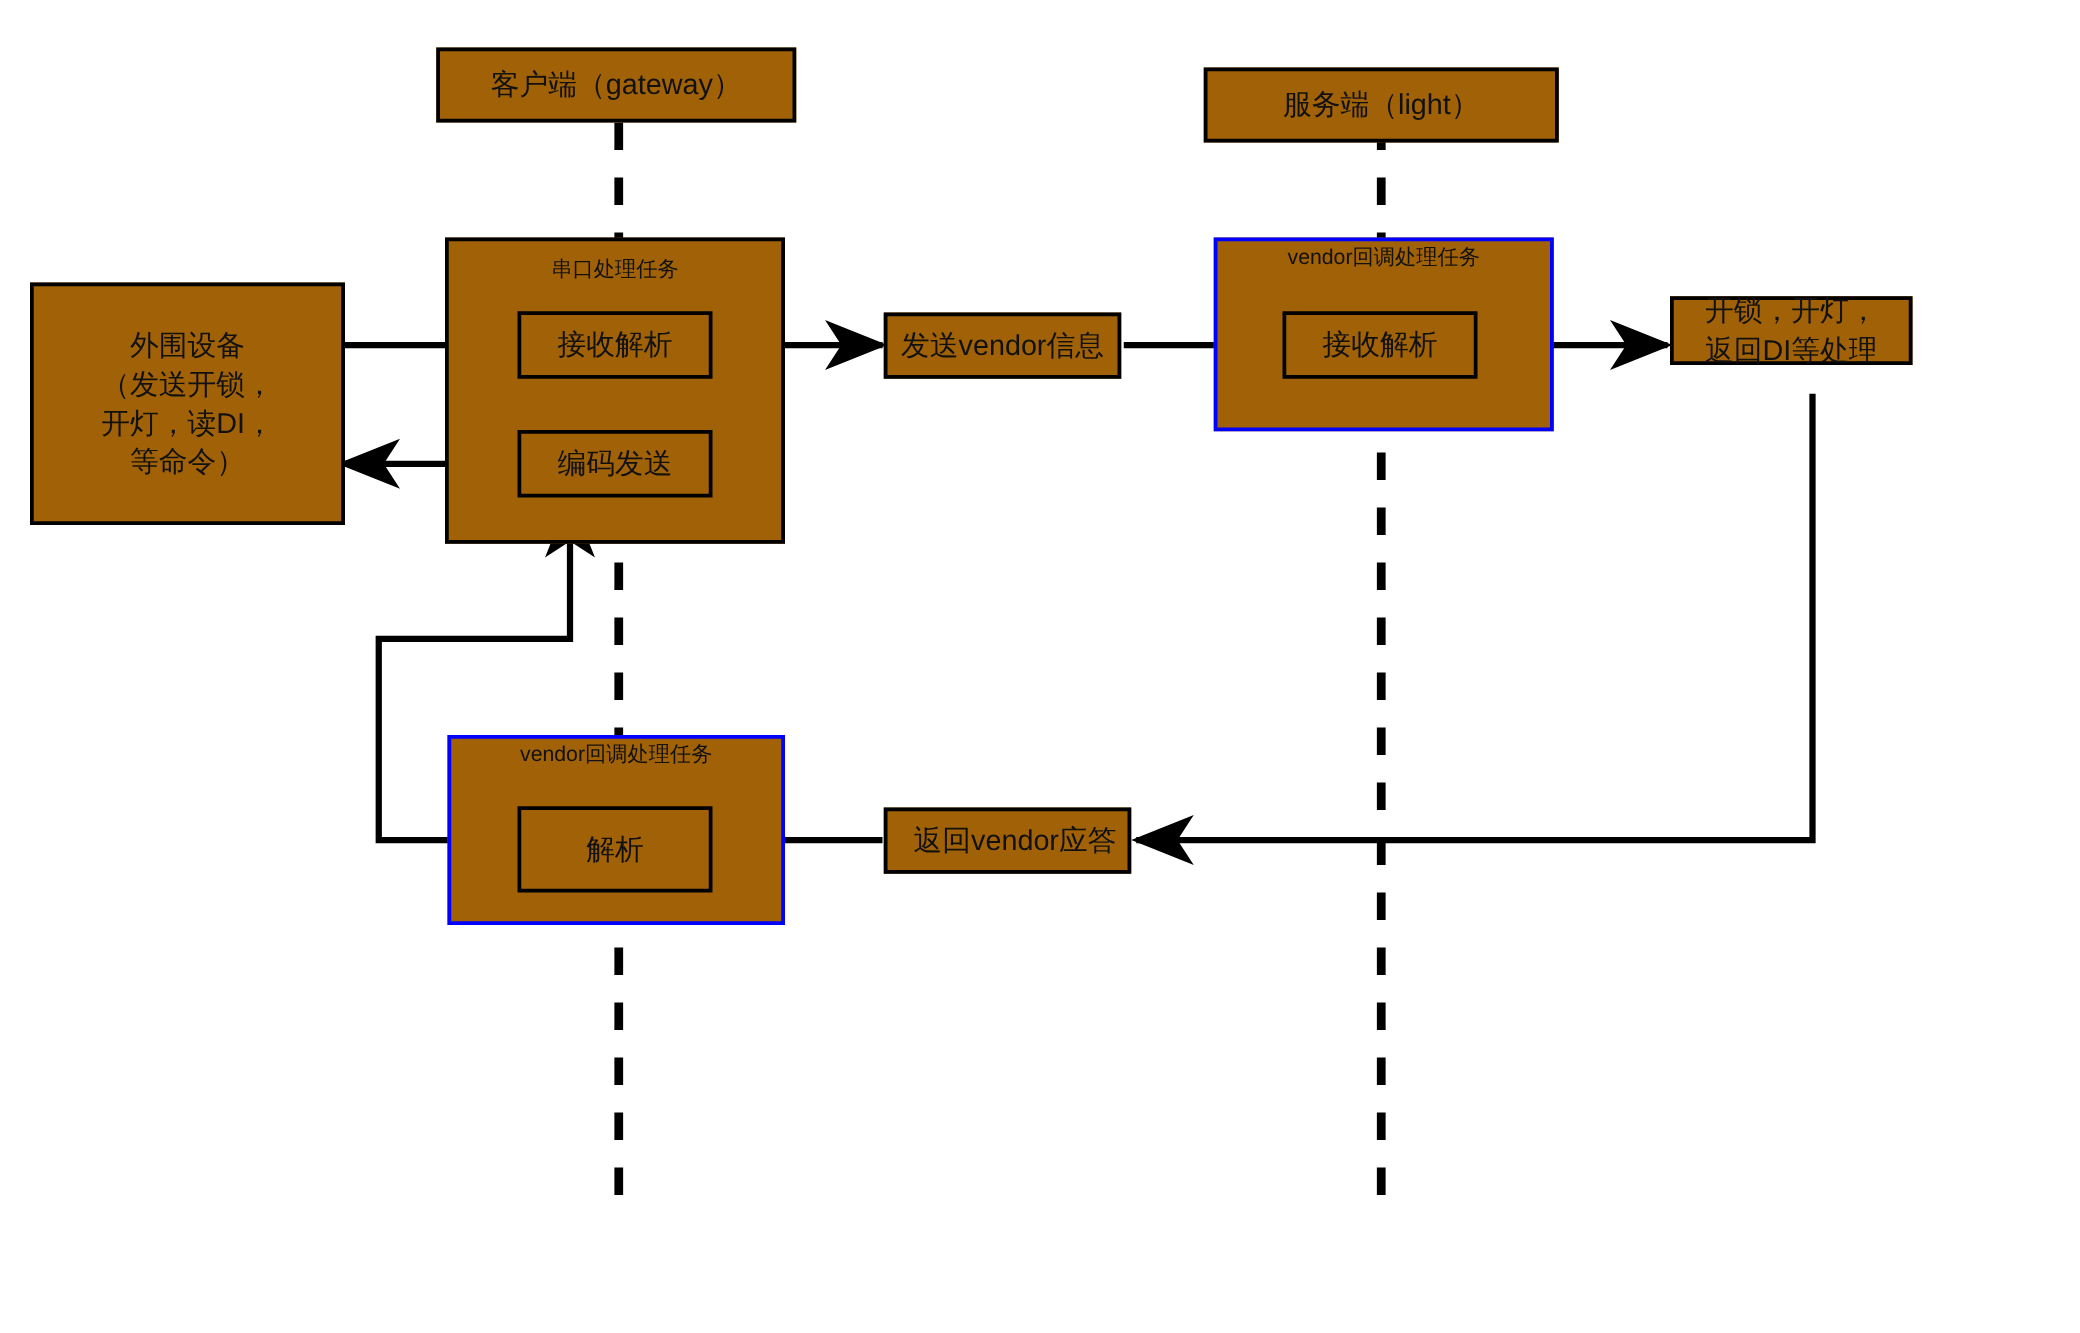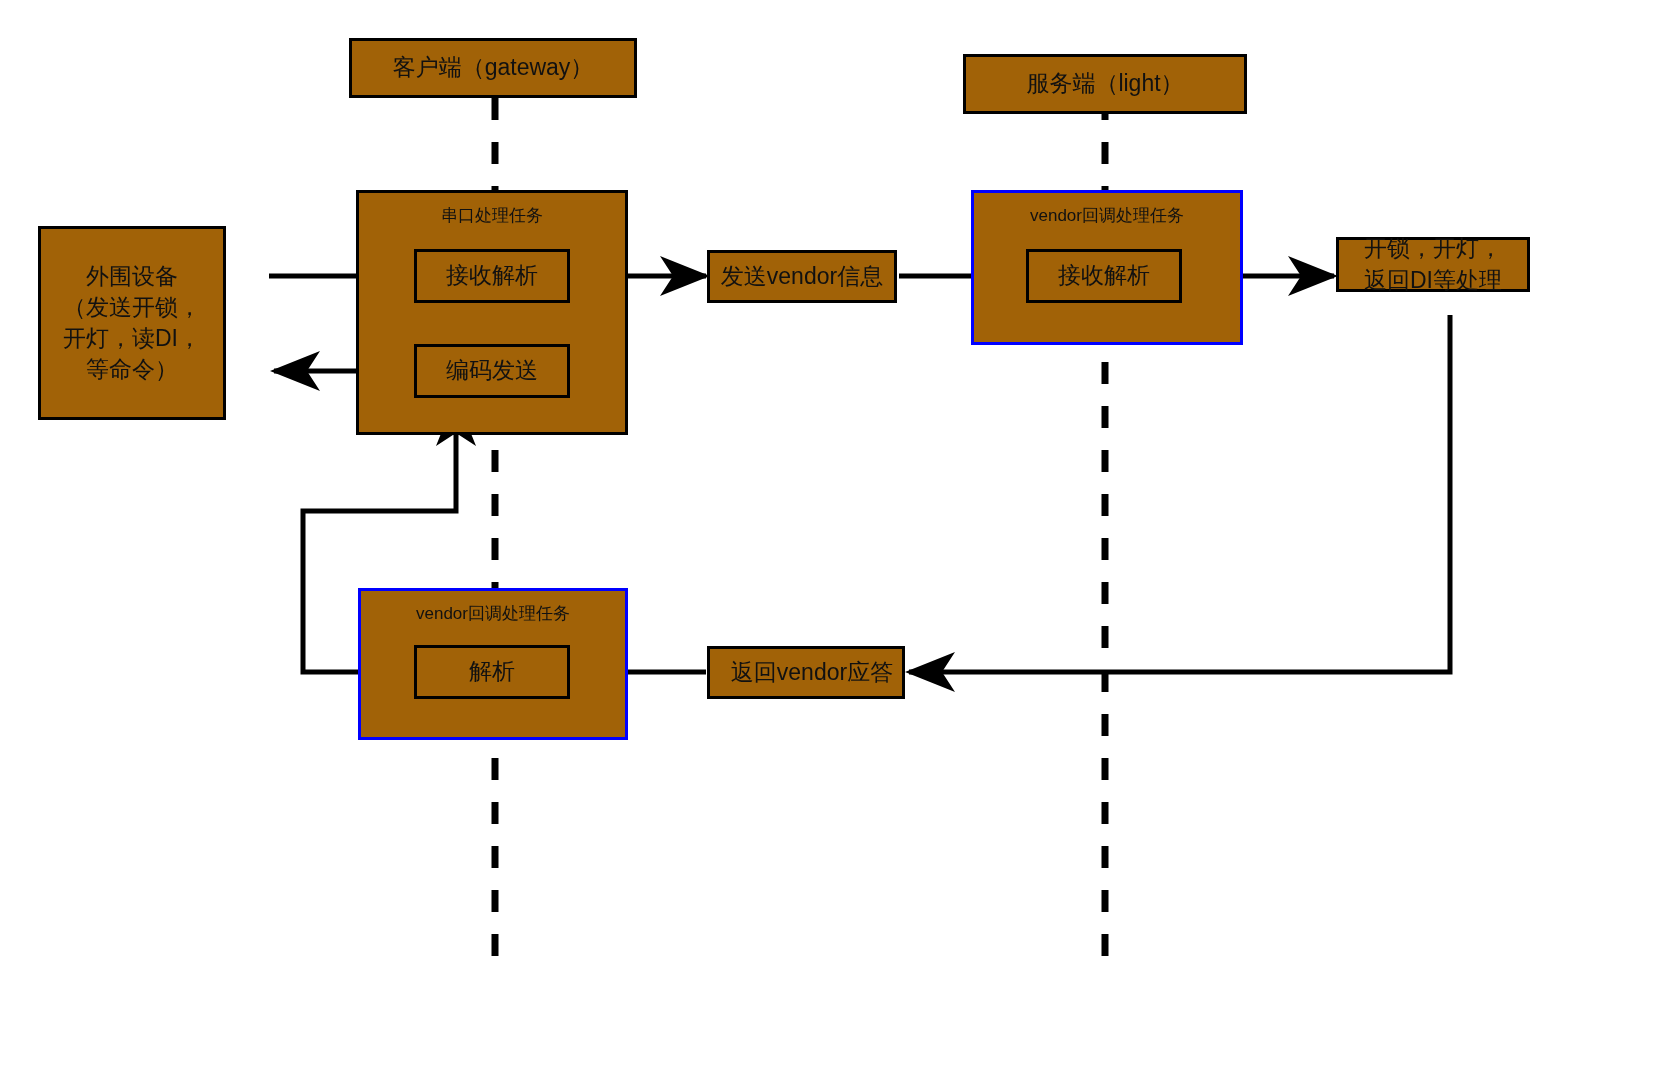--- a/index.html
+++ b/index.html
@@ -35,21 +35,21 @@
     font-size: 23px;
     line-height: 1.35;
     white-space: pre-line;
   }
   .box.blue {
     border-color: #0000ff;
     align-items: flex-start;
     justify-content: center;
   }
   .box.blue > .grp-title {
-    margin-top: 12px;
+    margin-top: 2px;
   }
   .box.group-black {
     align-items: flex-start;
     justify-content: center;
   }
   .box.group-black > .grp-title {
     margin-top: 12px;
   }
   .grp-title {
     font-size: 17px;
@@ -90,21 +90,21 @@
 
     <polyline points="414,672 303,672 303,511 456,511 456,400" fill="none" stroke="#000000" stroke-width="5" marker-end="url(#arrowhead)"></polyline>
 
     <line x1="414" y1="371" x2="274" y2="371" stroke="#000000" stroke-width="5" marker-end="url(#arrowhead)"></line>
   </svg>
 
   <div class="box lifeline-header" style="left:349px; top:38px; width:288px; height:60px;">客户端（gateway）</div>
 
   <div class="box lifeline-header" style="left:963px; top:38px; width:284px; height:60px;margin-top:16px;">服务端（light）</div>
 
-  <div class="box" style="left:38px; top:226px; width:188px; height:194px;">外围设备
+  <div class="box" style="left:24px; top:226px; width:252px; height:194px;">外围设备
 （发送开锁，
 开灯，读DI，
 等命令）</div>
 
   <div class="box group-black" style="left:356px; top:190px; width:272px; height:245px;">
     <span class="grp-title">串口处理任务</span>
   </div>
 
   <div class="box" style="left:414px; top:249px; width:156px; height:54px;">接收解析</div>
 
@@ -120,15 +120,15 @@
 
   <div class="box" style="left:1336px; top:237px; width:194px; height:55px;">开锁，开灯，
 返回DI等处理</div>
 
   <div class="box" style="left:707px; top:646px; width:198px; height:53px;padding-left:12px;">返回vendor应答</div>
 
   <div class="box blue" style="left:358px; top:588px; width:270px; height:152px;">
     <span class="grp-title">vendor回调处理任务</span>
   </div>
 
-  <div class="box" style="left:414px; top:645px; width:156px; height:54px;">解析</div>
+  <div class="box" style="left:414px; top:645px; width:156px; height:69px;">解析</div>
 
 </div>
 
 </body></html>

